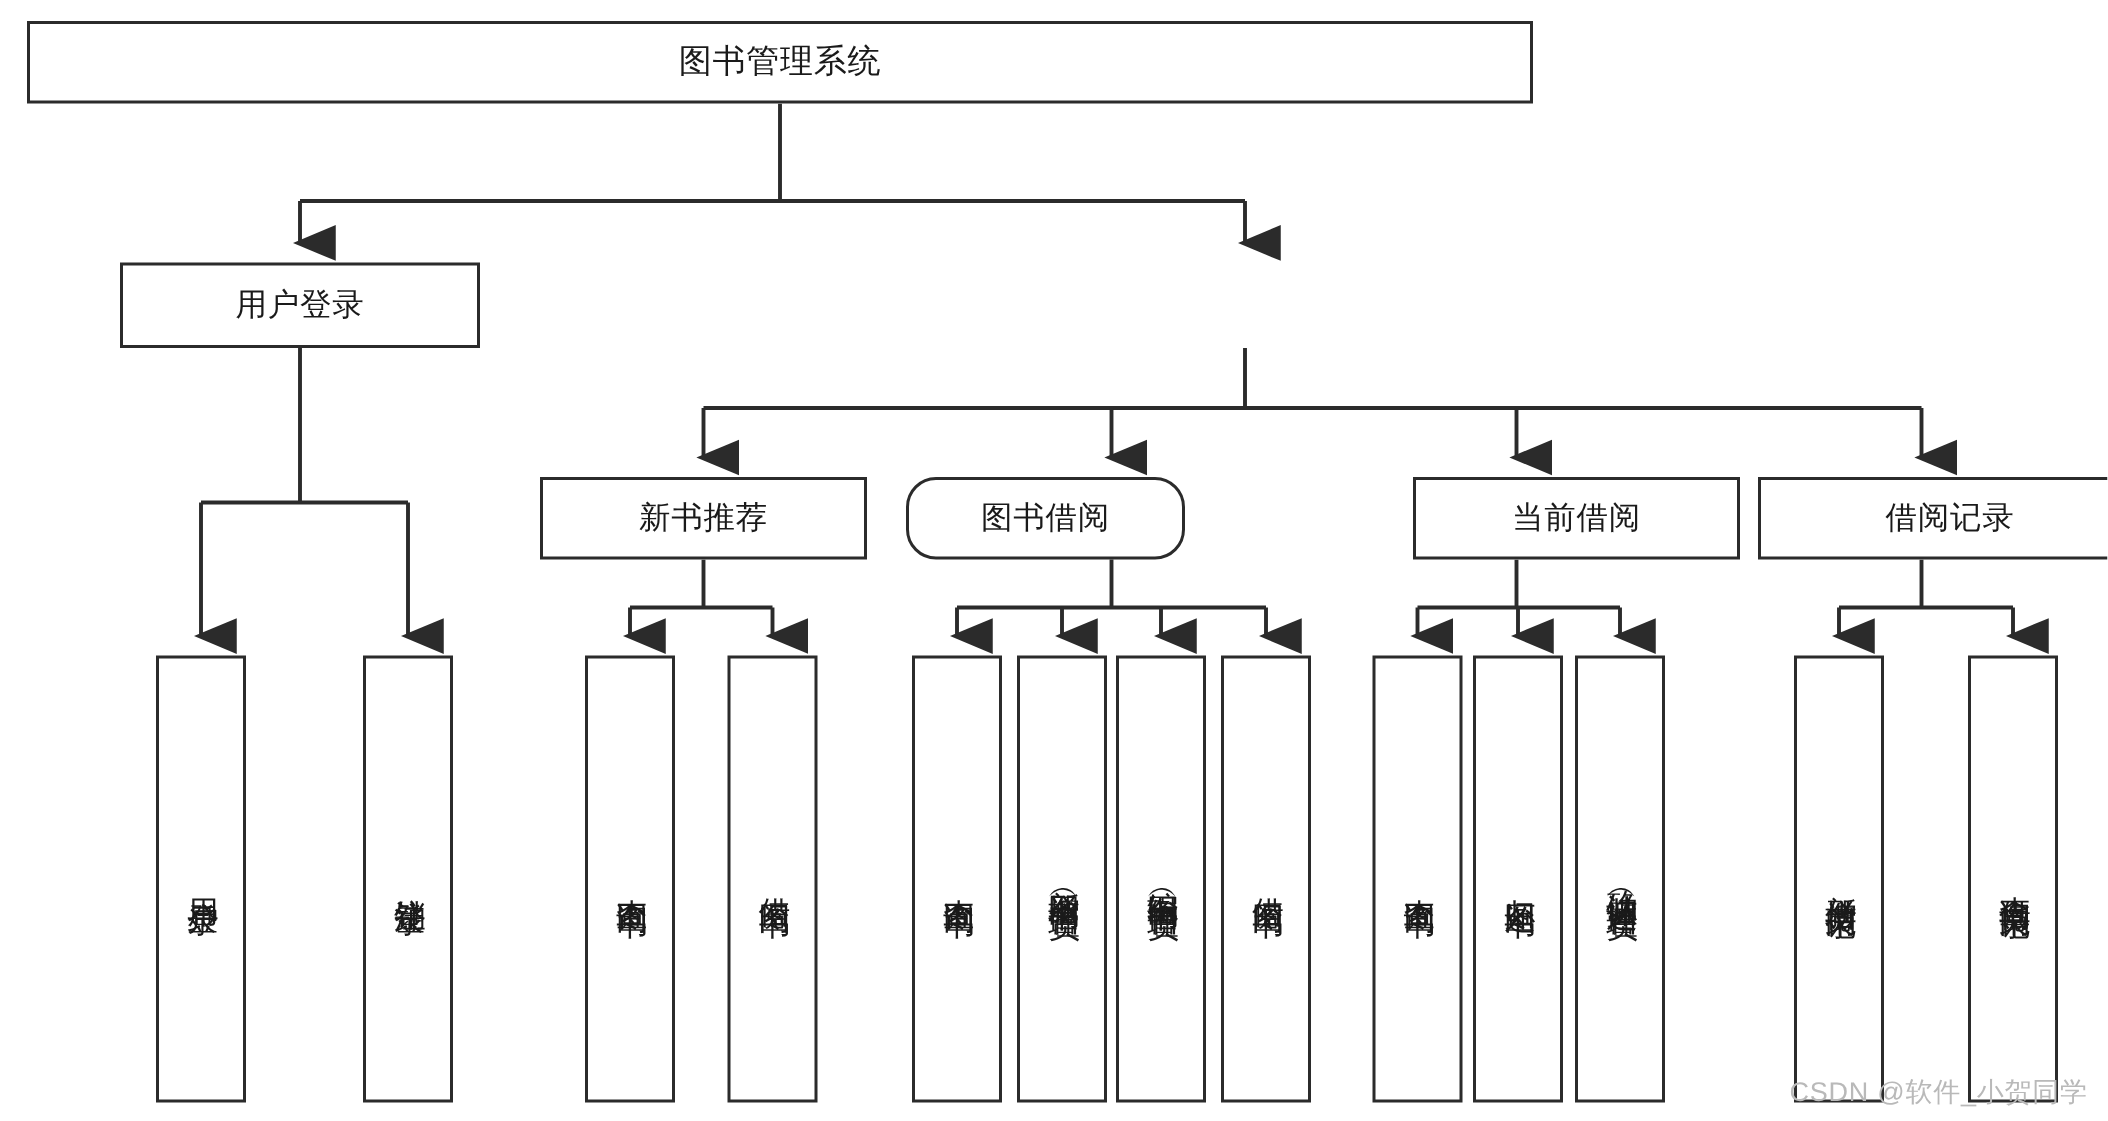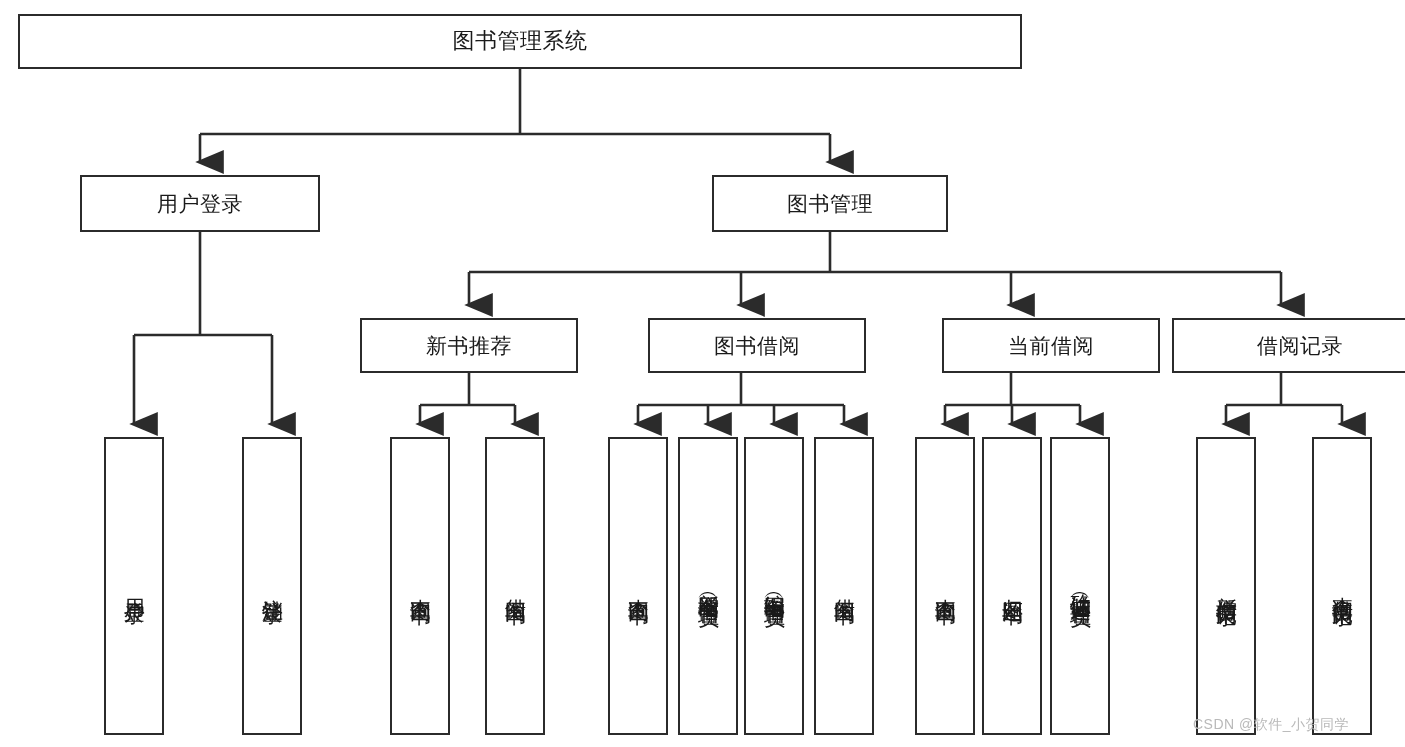--- a/index.html
+++ b/index.html
@@ -51,21 +51,21 @@
   .node.v .vtext {
     writing-mode: vertical-rl;
     text-orientation: upright;
     line-height: 1.18;
     white-space: nowrap;
     letter-spacing: 2px;
   }
   .watermark {
     position: absolute;
     color: #b9b9b9;
-    font-size: 14px;
+    font-size: 18px;
     letter-spacing: 0.5px;
     white-space: nowrap;
     user-select: none;
   }
 </style>
 </head>
 <body>
 
 <div id="canvas">
 
@@ -119,28 +119,25 @@
     </g>
   </svg>
 
   <div class="node h root" id="n-root" style="left: 18px; top: 14px; width: 1004px; height: 55px;">
     <span>图书管理系统</span>
   </div>
 
   <div class="node h" id="n-l2-0" style="left: 80px; top: 175px; width: 240px; height: 57px;">
     <span>用户登录</span>
   </div>
-  <div class="node h" id="n-l2-1" style="left: 712px; top: 175px; width: 236px; height: 57px;">
-    <span>图书管理</span>
-  </div>
 
   <div class="node h" id="n-l3-0" style="left: 360px; top: 318px; width: 218px; height: 55px;">
     <span>新书推荐</span>
   </div>
-  <div class="node h" id="n-l3-1" style="left: 648px; top: 318px; width: 218px; height: 55px;">
+  <div class="node h" id="n-l3-1" style="left: 604px; top: 318px; width: 186px; height: 55px; border-radius: 20px;">
     <span>图书借阅</span>
   </div>
   <div class="node h" id="n-l3-2" style="left: 902px; top: 318px; width: 218px; height: 55px; margin-left: 40px;">
     <span>当前借阅</span>
   </div>
   <div class="node h" id="n-l3-3" style="left: 1172px; top: 318px; width: 256px; height: 55px;">
     <span>借阅记录</span>
   </div>
 
   <div class="node v" id="n-lf-0" style="left: 104px; top: 437px; width: 60px; height: 298px;">

